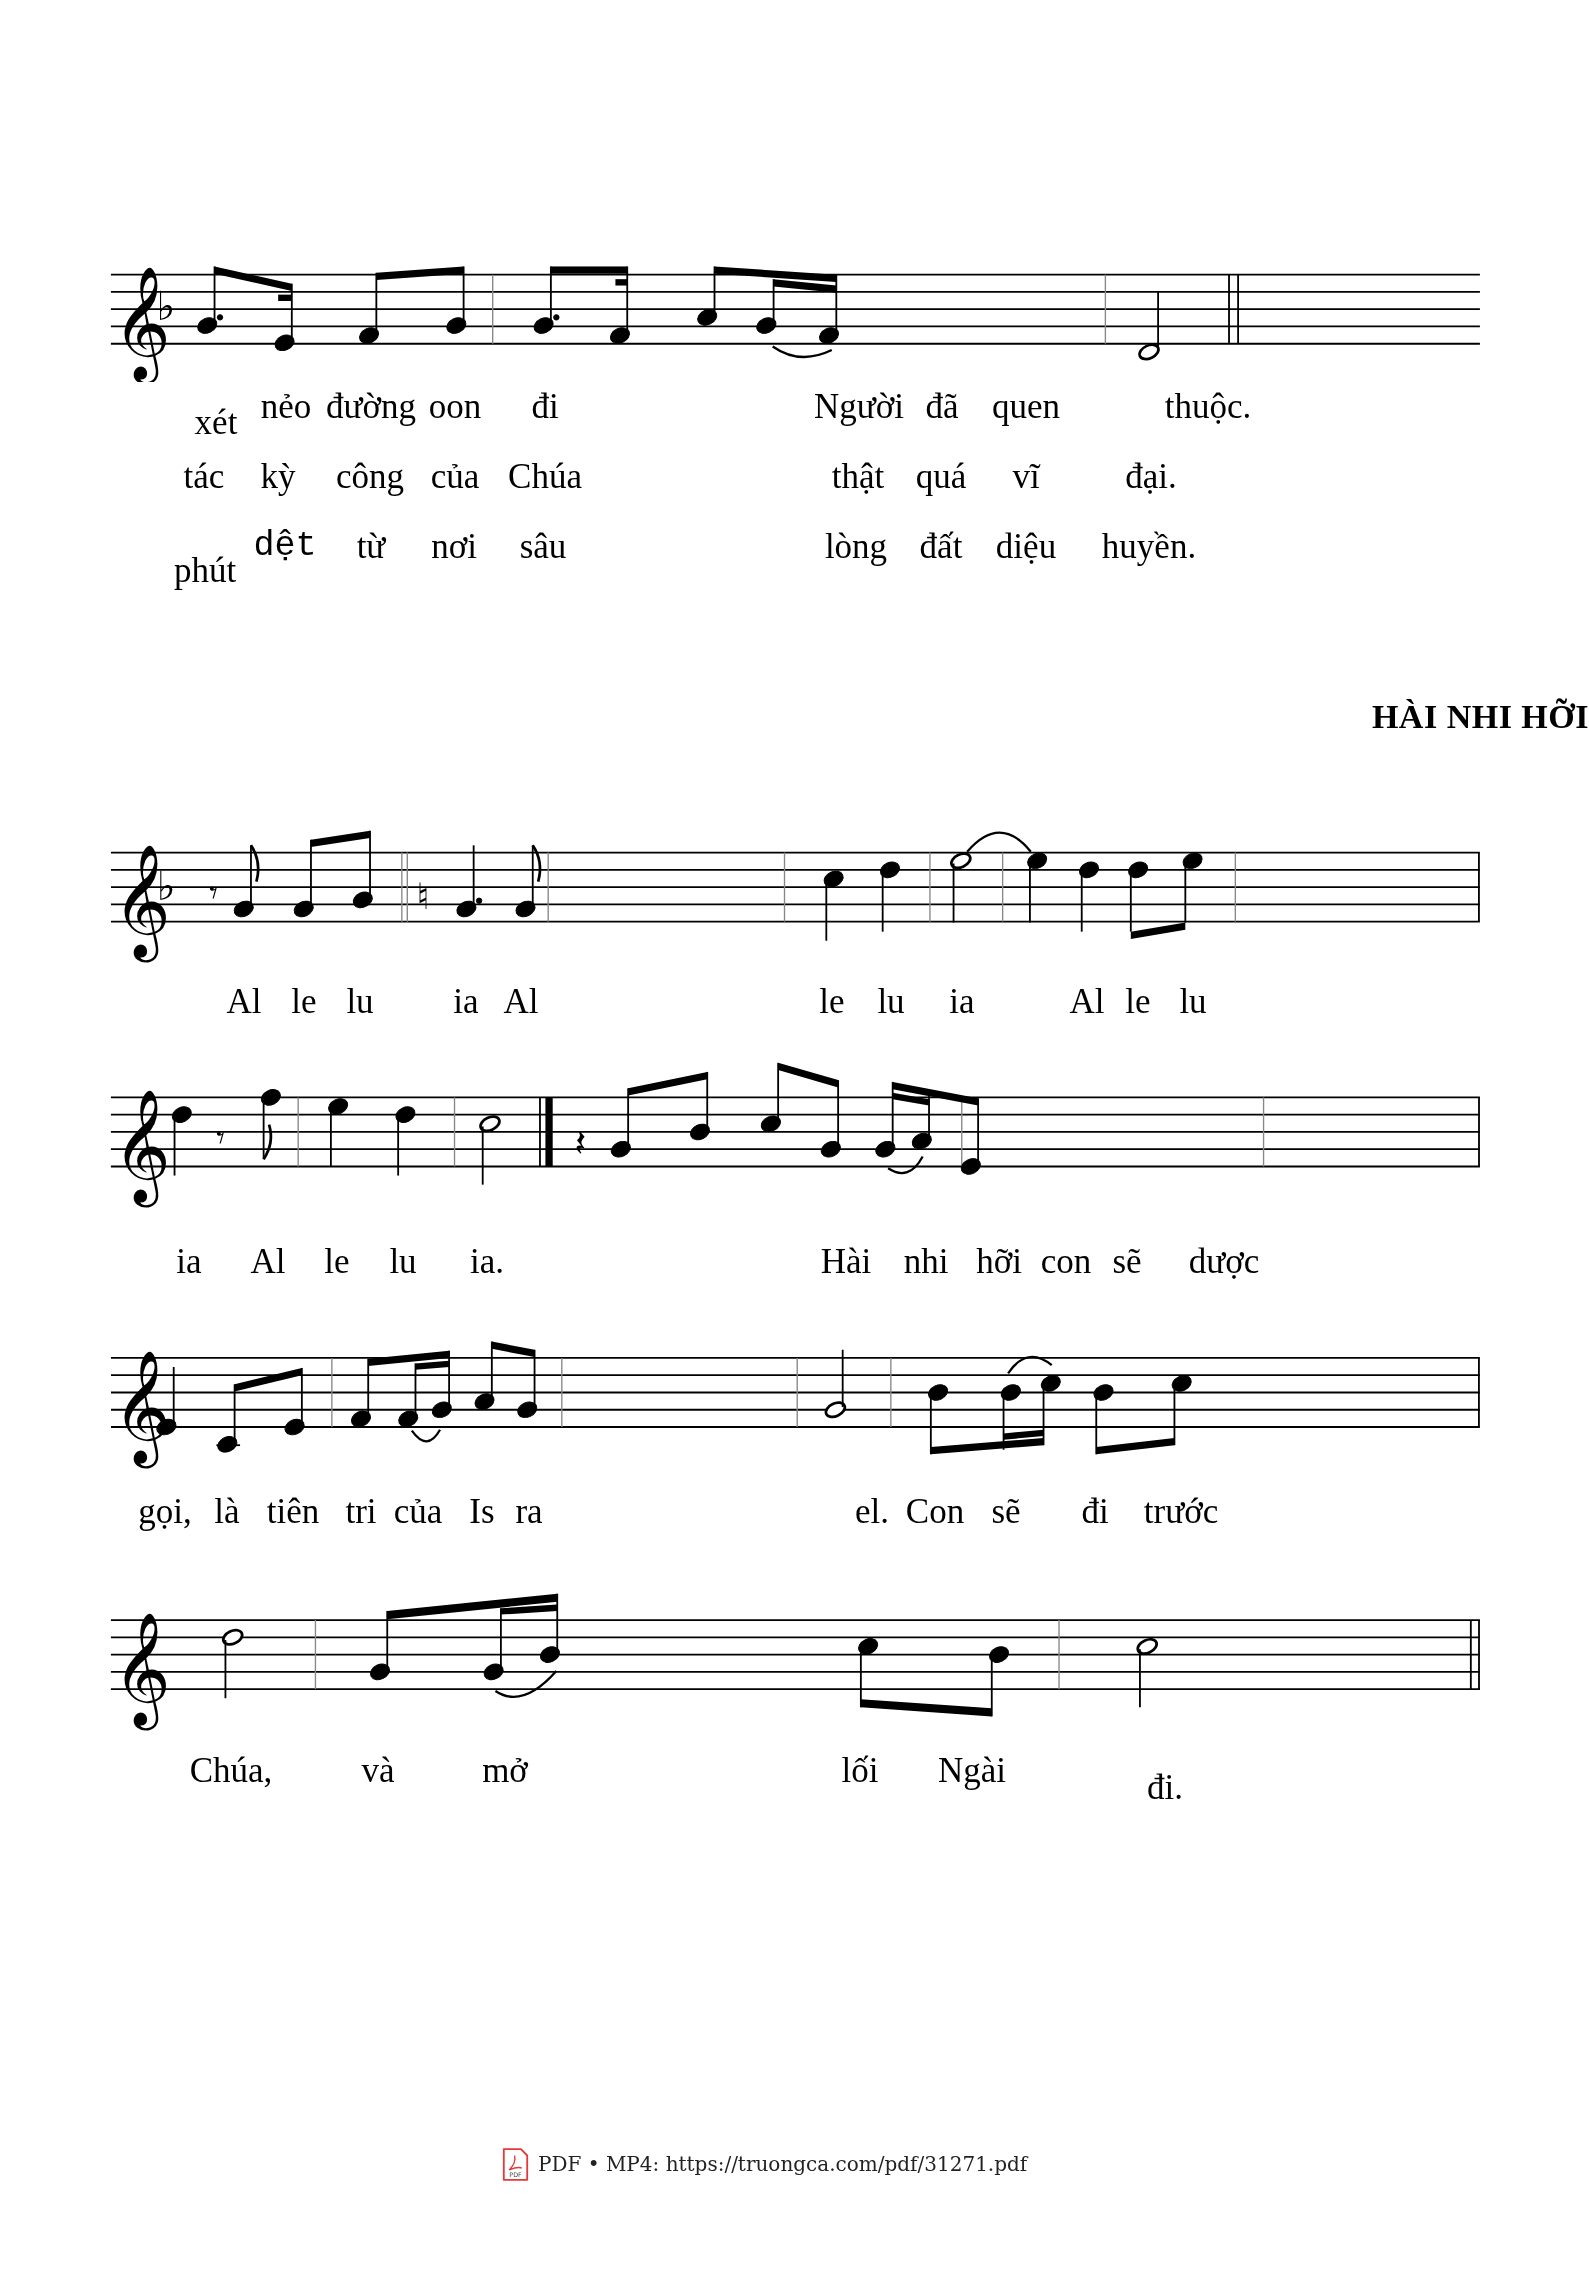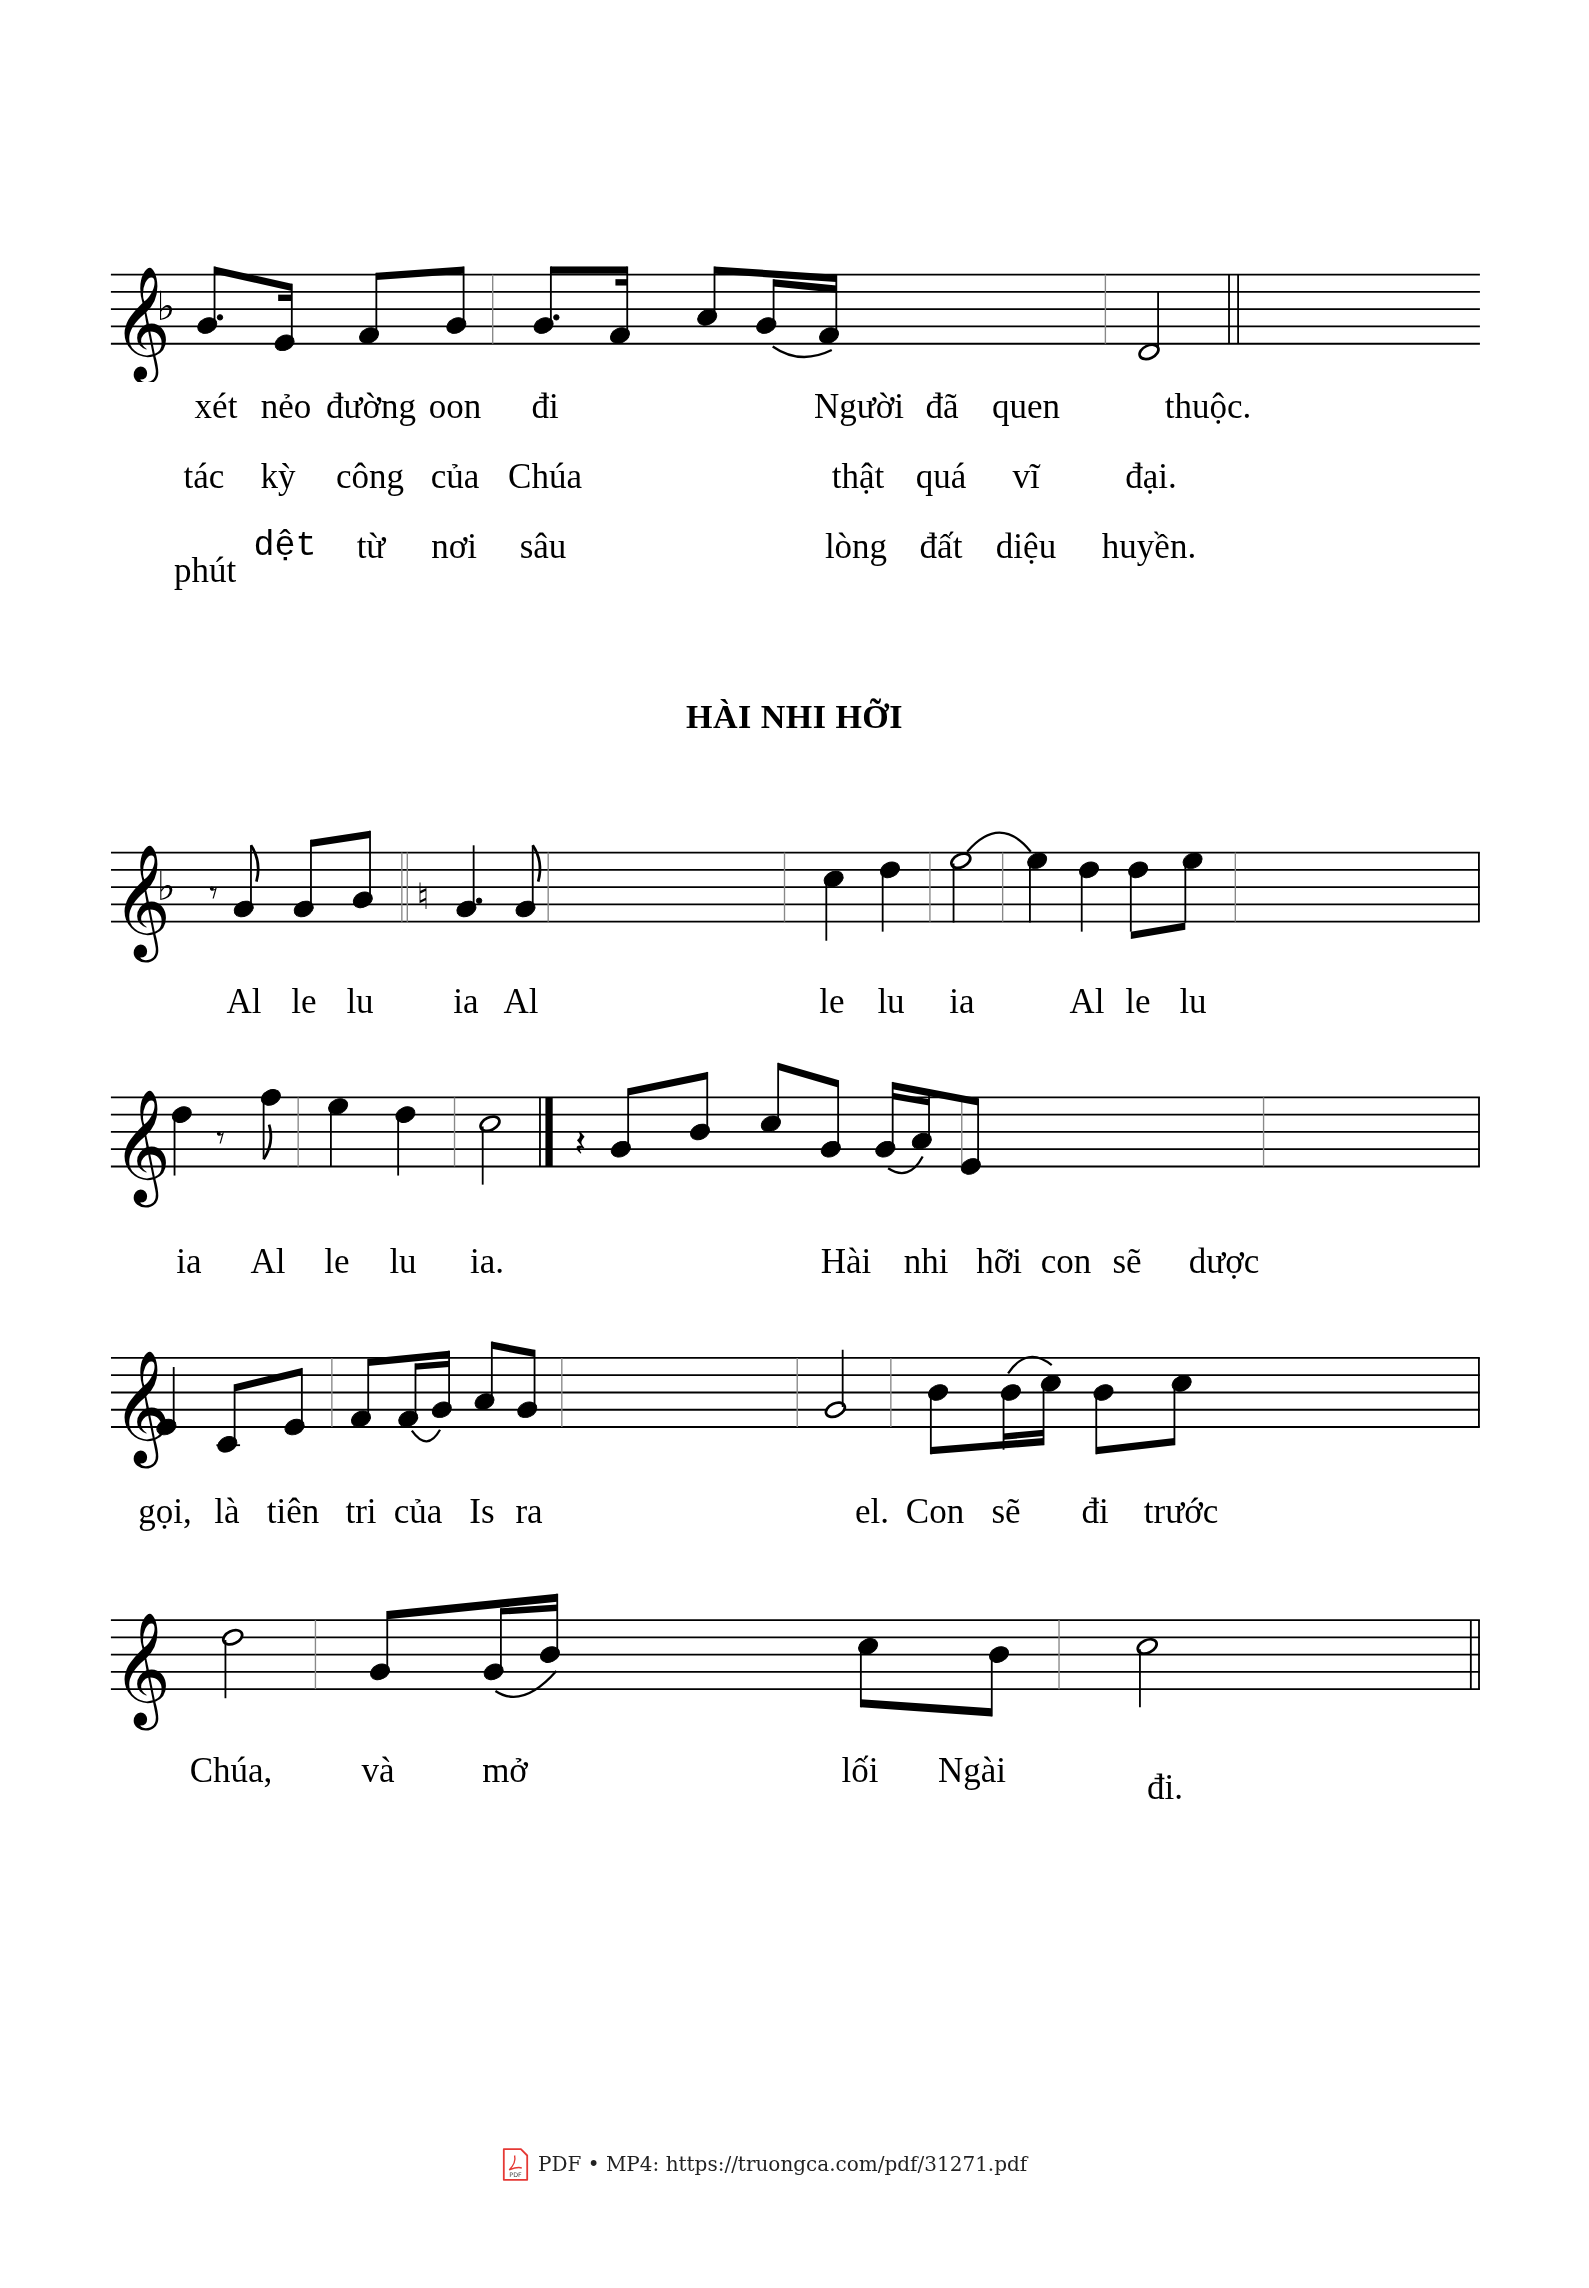--- a/index.html
+++ b/index.html
@@ -1,21 +1,21 @@
 <!DOCTYPE html>
 <html style="font-size:14.5px"><head>
 <meta charset="utf-8">
 <style>
   html, body { margin: 0; padding: 0; background: #ffffff; }
   body { width: 1589px; height: 2288px; position: relative; overflow: hidden; font-family: "Liberation Serif", "DejaVu Serif", serif; color: #000; }
   .system { position: absolute; left: 0; width: 1589px; }
   .staff-svg { position: absolute; left: 0; top: 0; }
   .lyric-row { position: absolute; left: 0; width: 1589px; height: 45px; }
   .lyric { position: absolute; font-size: 35px; line-height: 1; white-space: nowrap; transform: translateX(-50%); }
-  .title { position: absolute; top: 698px; left: 0; width: 1589px; text-align: center; font-size: 34px; font-weight: bold; letter-spacing: 0.5px; }
+  .title { position: absolute; top: 698px; left: 0; width: 1589px; text-align: right; font-size: 34px; font-weight: bold; letter-spacing: 0.5px; }
   .footer { position: absolute; top: 2146px; left: 502px; height: 36px; display: flex; align-items: center; gap: 9px; }
   .footer-text { font-family: "DejaVu Serif", "Liberation Serif", serif; font-size: 20px; color: #222; }
   .pdf-icon { width: 27px; height: 35px; }
 </style>
 </head>
 <body>
 
 <div class="system" style="top:0;">
   <svg class="staff-svg" width="1589" height="382" viewBox="0 0 1748 420">
     <g stroke="#000" stroke-width="2">
@@ -66,21 +66,21 @@
       <line x1="920" y1="366" x2="920" y2="302" stroke-width="2"></line>
       <polygon points="786,293 920,302 920,310 786,301" stroke="none"></polygon>
       <polygon points="851,307 920,314 920,322 851,315" stroke="none"></polygon>
 
       <ellipse cx="1264" cy="387" rx="11" ry="7" transform="rotate(-25 1264 387)" fill="#fff" stroke-width="3"></ellipse>
       <line x1="1274" y1="384" x2="1274" y2="321" stroke-width="2"></line>
     </g>
     <path d="M 850 381 Q 880 402 915 385" fill="none" stroke="#000" stroke-width="2.5"></path>
   </svg>
   <div class="lyric-row" style="top:389px;">
-    <span class="lyric" style="left:216px;">xét</span>
+    <span class="lyric" style="left:216px;margin-top:16px;">xét</span>
     <span class="lyric" style="left:286px;">nẻo</span>
     <span class="lyric" style="left:371px;">đường</span>
     <span class="lyric" style="left:455px;">oon</span>
     <span class="lyric" style="left:545px;">đi</span>
     <span class="lyric" style="left:859px;">Người</span>
     <span class="lyric" style="left:942px;">đã</span>
     <span class="lyric" style="left:1026px;">quen</span>
     <span class="lyric" style="left:1208px;text-align:right;">thuộc.</span>
   </div>
   <div class="lyric-row" style="top:459px;">

